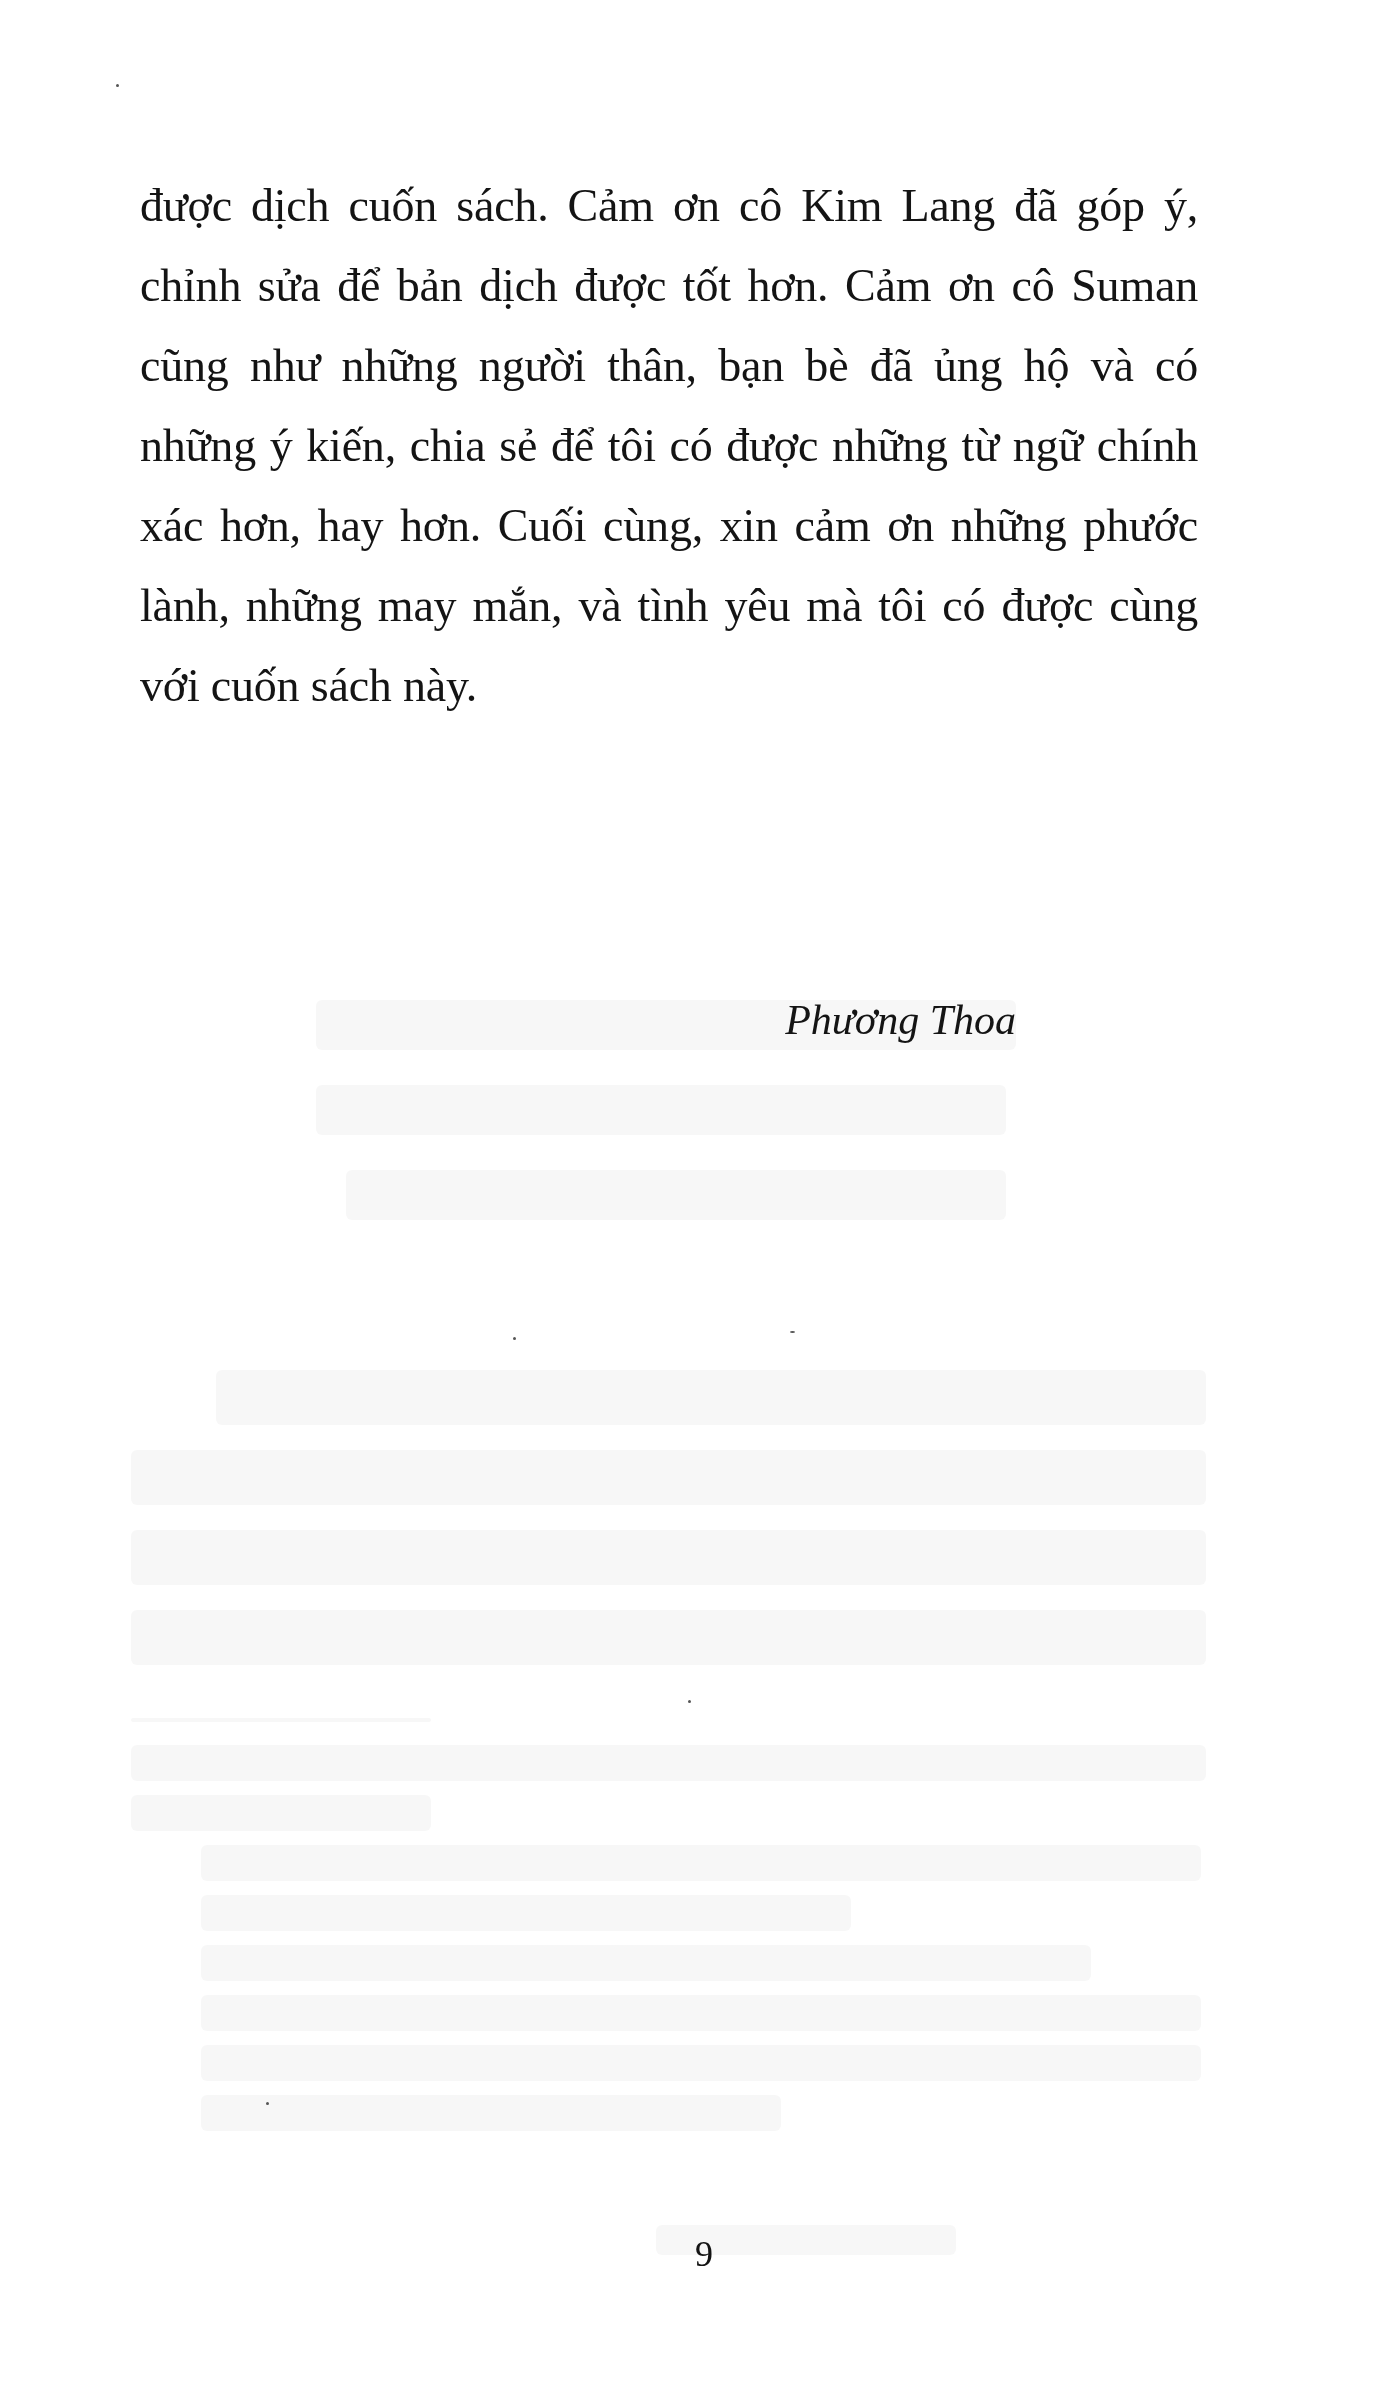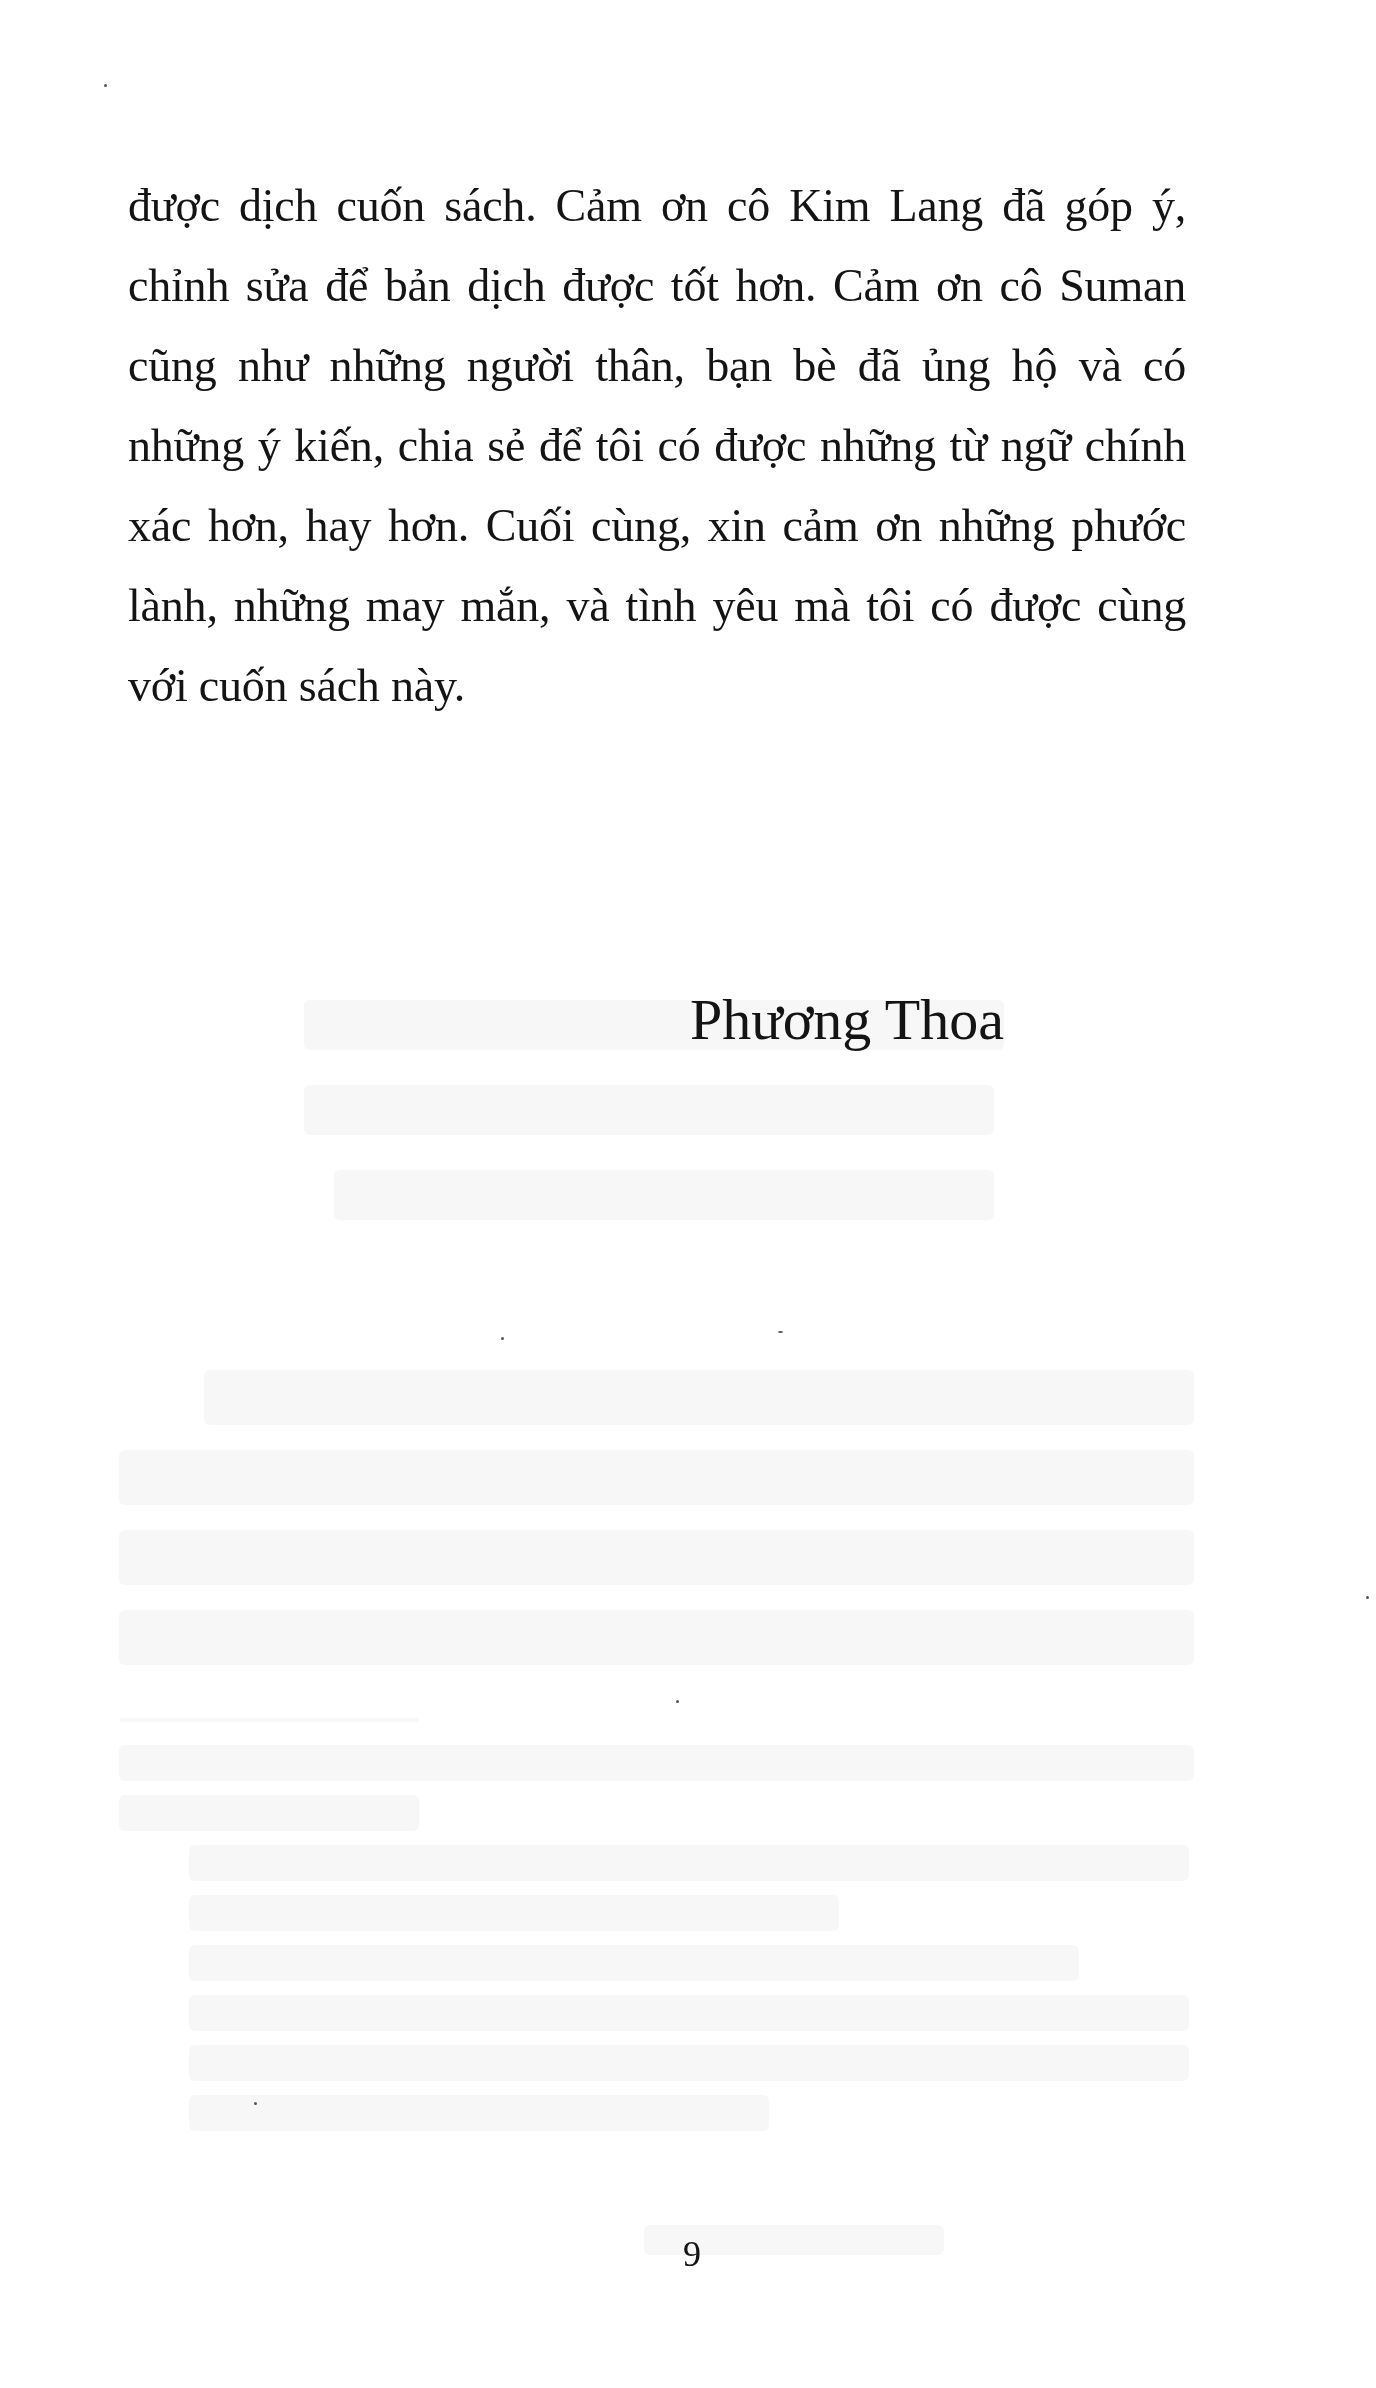--- a/index.html
+++ b/index.html
@@ -10,21 +10,21 @@
     body {
       width: 1376px;
       height: 2388px;
       position: relative;
       overflow: hidden;
       font-family: "Liberation Serif", "DejaVu Serif", serif;
       color: #141414;
     }
     .page {
       position: absolute;
-      left: 4px; top: 0;
+      left: 16px; top: 0;
       width: 1192px;
       height: 2388px;
       background: #ffffff;
     }
     .text-block {
       position: absolute;
       left: 124px;
       top: 166px;
       width: 1058px;
       font-size: 46px;
@@ -35,21 +35,22 @@
     .para {
       margin: 0;
     }
     .para.indent {
       text-indent: 98px;
     }
     .signature {
       position: absolute;
       right: 192px;
       top: 990px;
-      font-size: 58px;
+      font-style: italic;
+      font-size: 42px;
       line-height: 60px;
       text-align: center;
     }
     .page-number {
       position: absolute;
       left: 0;
       width: 1376px;
       top: 2230px;
       text-align: center;
       font-size: 36px;

